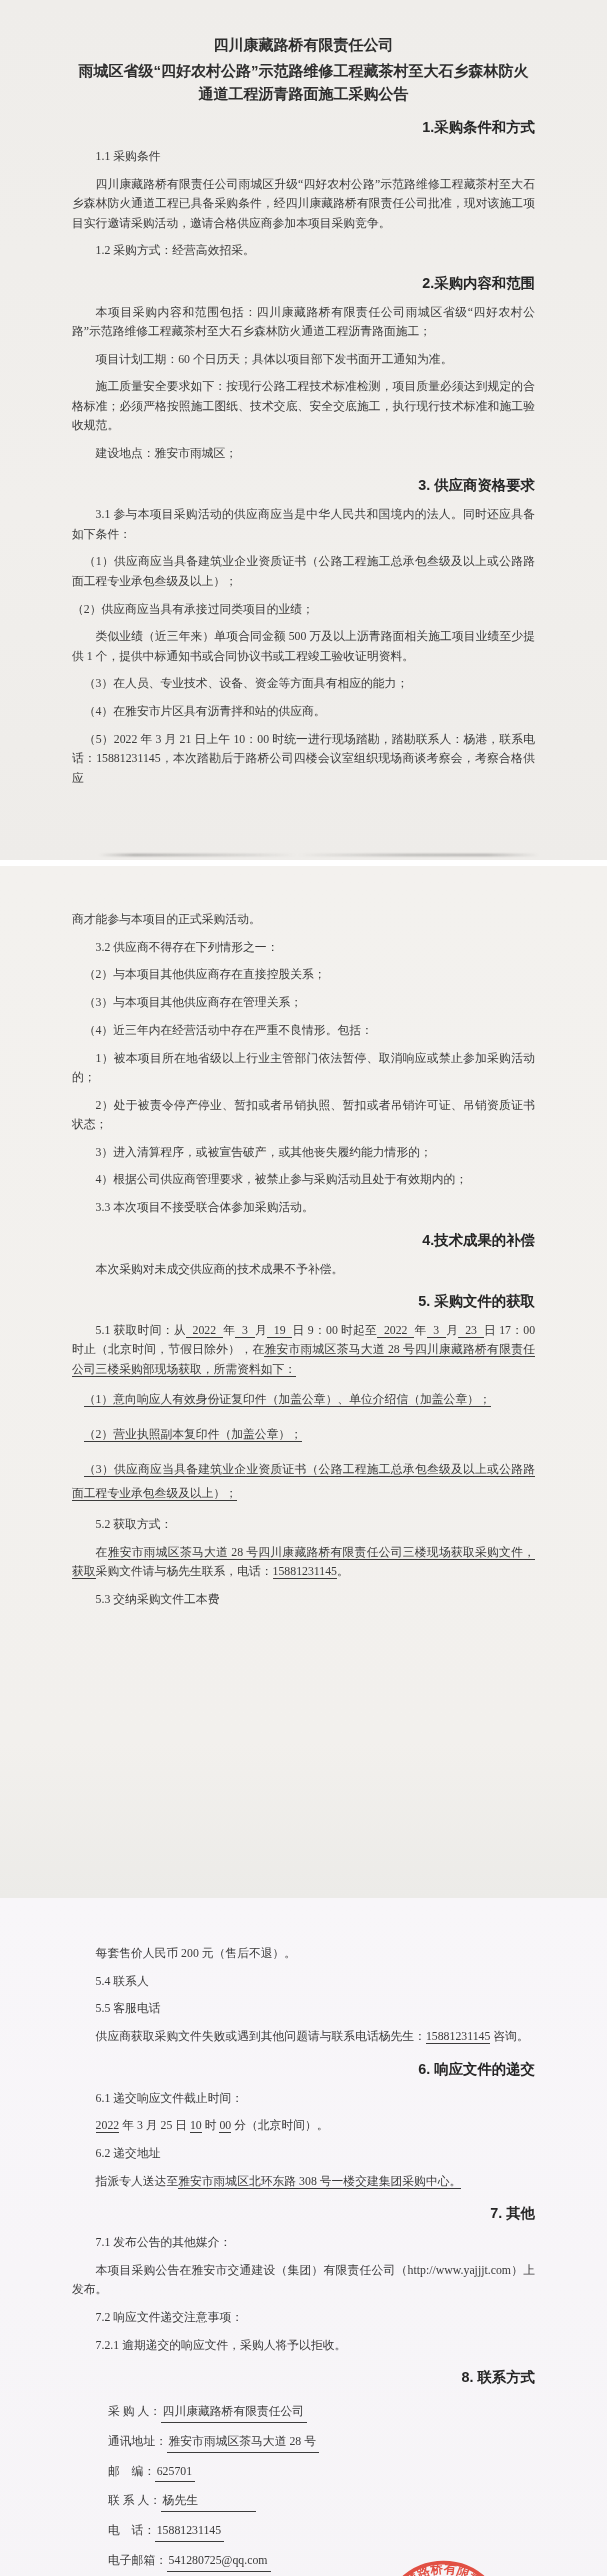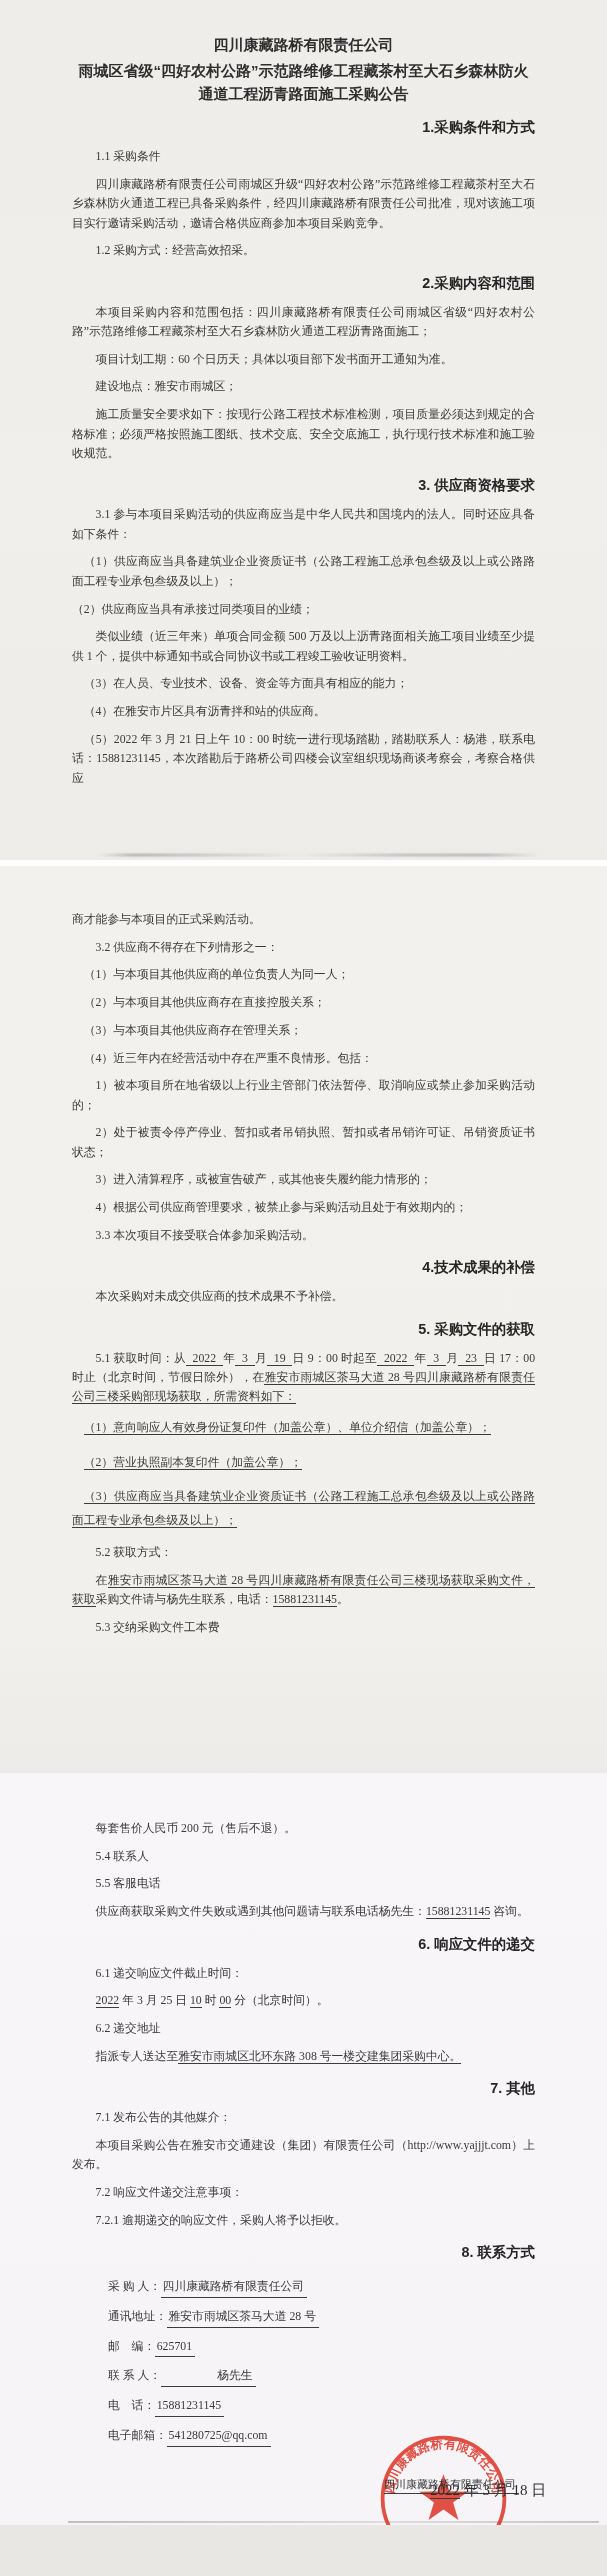--- a/index.html
+++ b/index.html
@@ -1,38 +1,38 @@
 <!DOCTYPE html>
 <html style="font-size:12px"><head>
 <meta charset="utf-8">
 <style>
   html,body{margin:0;padding:0;background:#e9e7e4;}
   body{width:607px;font-family:"Liberation Serif","DejaVu Serif",serif;}
   .page{position:relative;width:607px;overflow:hidden;color:#3a3a3a;}
   .pg1{height:860px;background:linear-gradient(180deg,#efedea 0%,#f1efec 60%,#eeece9 100%);}
   .white-gap{height:6px;background:#ffffff;}
-  .pg2{height:907px;background:linear-gradient(180deg,#f3f1ee 0%,#f2f0ed 85%,#ecebe8 100%);}
+  .pg2{height:1032px;background:linear-gradient(180deg,#f3f1ee 0%,#f2f0ed 85%,#ecebe8 100%);}
   .pg3{height:752px;background:linear-gradient(180deg,#f8f6f9 0%,#f6f4f7 100%);}
   .content{padding:0 72px;}
   .p{font-size:11.8px;line-height:19.4px;text-align:justify;margin:0 0 8.3px 0;}
   .ind{text-indent:2em;}
   .ind1{text-indent:1em;}
   .h{font-family:"Liberation Sans","DejaVu Sans",sans-serif;font-weight:bold;font-size:14.4px;color:#262626;margin:12px 0 10px 0;line-height:20px;text-align:right;}
   .title{font-family:"Liberation Sans","DejaVu Sans",sans-serif;font-weight:bold;color:#2e2e2e;text-align:center;}
   .title1{font-size:15px;line-height:23px;padding-top:33px;margin:0;}
   .title2{font-size:15px;line-height:23px;margin:3px 0 0 0;}
   .u{border-bottom:0.8px solid #3c3c3c;}
   .u.pad{padding:0 6.8px;}
   .sp{margin-bottom:10.6px !important;line-height:24px;}
   .smudge{position:absolute;left:99px;bottom:3.8px;width:440px;height:2.3px;
     background:linear-gradient(90deg,rgba(60,60,60,0) 0%,rgba(60,60,60,.45) 8%,rgba(60,60,60,.15) 35%,rgba(60,60,60,0) 45%,rgba(60,60,60,.35) 70%,rgba(60,60,60,.4) 88%,rgba(60,60,60,0) 100%);
     filter:blur(0.8px);}
   .bottom-line{position:absolute;left:68px;bottom:2.3px;width:531px;height:1.5px;
     background:linear-gradient(90deg,rgba(90,90,90,.35),rgba(90,90,90,.15) 60%,rgba(90,90,90,.3));filter:blur(0.4px);}
-  .contacts{margin-top:15px;text-align:right;}
+  .contacts{margin-top:15px;}
   .crow{display:flex;align-items:baseline;font-size:11.8px;line-height:19px;margin:0 0 9px 36px;}
   .clabel{white-space:pre;flex:none;}
   .cv{border-bottom:0.8px solid #3c3c3c;padding:0 3px 0.8px 1.5px;}
   .w120{min-width:90px;}
   .stamp-wrap{position:absolute;left:375px;top:657px;width:137px;height:137px;}
   .stamp-org{position:absolute;left:384px;top:704px;font-size:11px;color:#2f2f2f;
     border-bottom:0.8px solid #3c3c3c;padding:0 3px 0.8px 0;white-space:nowrap;}
   .stamp-date{position:absolute;left:430px;top:708px;font-size:15px;color:#2f2f2f;white-space:nowrap;}
 </style>
 </head>
@@ -44,42 +44,41 @@
     <p class="title title2">雨城区省级“四好农村公路”示范路维修工程藏茶村至大石乡森林防火通道工程沥青路面施工采购公告</p>
 
     <p class="h">1.采购条件和方式</p>
     <p class="p ind">1.1  采购条件</p>
     <p class="p ind">四川康藏路桥有限责任公司雨城区升级“四好农村公路”示范路维修工程藏茶村至大石乡森林防火通道工程已具备采购条件，经四川康藏路桥有限责任公司批准，现对该施工项目实行邀请采购活动，邀请合格供应商参加本项目采购竞争。</p>
     <p class="p ind">1.2 采购方式：经营高效招采。</p>
 
     <p class="h">2.采购内容和范围</p>
     <p class="p ind">本项目采购内容和范围包括：四川康藏路桥有限责任公司雨城区省级“四好农村公路”示范路维修工程藏茶村至大石乡森林防火通道工程沥青路面施工；</p>
     <p class="p ind">项目计划工期：60 个日历天；具体以项目部下发书面开工通知为准。</p>
+    <p class="p ind">施工质量安全要求如下：按现行公路工程技术标准检测，项目质量必须达到规定的合格标准；必须严格按照施工图纸、技术交底、安全交底施工，执行现行技术标准和施工验收规范。</p>
     <p class="p ind">建设地点：雅安市雨城区；</p>
-    <p class="p ind">施工质量安全要求如下：按现行公路工程技术标准检测，项目质量必须达到规定的合格标准；必须严格按照施工图纸、技术交底、安全交底施工，执行现行技术标准和施工验收规范。</p>
 
     <p class="h">3. 供应商资格要求</p>
     <p class="p ind">3.1 参与本项目采购活动的供应商应当是中华人民共和国境内的法人。同时还应具备如下条件：</p>
     <p class="p ind1">（1）供应商应当具备建筑业企业资质证书（公路工程施工总承包叁级及以上或公路路面工程专业承包叁级及以上）；</p>
     <p class="p">（2）供应商应当具有承接过同类项目的业绩；</p>
     <p class="p ind">类似业绩（近三年来）单项合同金额 500 万及以上沥青路面相关施工项目业绩至少提供 1 个，提供中标通知书或合同协议书或工程竣工验收证明资料。</p>
     <p class="p ind1">（3）在人员、专业技术、设备、资金等方面具有相应的能力；</p>
     <p class="p ind1">（4）在雅安市片区具有沥青拌和站的供应商。</p>
     <p class="p ind1">（5）2022 年 3 月 21 日上午 10：00 时统一进行现场踏勘，踏勘联系人：杨港，联系电话：15881231145，本次踏勘后于路桥公司四楼会议室组织现场商谈考察会，考察合格供应</p>
   </div>
   <div class="smudge"></div>
 </div>
 
 <div class="white-gap"></div>
 
 <div class="page pg2">
   <div class="content" style="padding-top:44px;">
     <p class="p">商才能参与本项目的正式采购活动。</p>
     <p class="p ind">3.2 供应商不得存在下列情形之一：</p>
-    <p class="p ind1">（1）与本项目其他供应商的单位负责人为同一人；</p>
     <p class="p ind1">（2）与本项目其他供应商存在直接控股关系；</p>
     <p class="p ind1">（3）与本项目其他供应商存在管理关系；</p>
     <p class="p ind1">（4）近三年内在经营活动中存在严重不良情形。包括：</p>
     <p class="p ind">1）被本项目所在地省级以上行业主管部门依法暂停、取消响应或禁止参加采购活动的；</p>
     <p class="p ind">2）处于被责令停产停业、暂扣或者吊销执照、暂扣或者吊销许可证、吊销资质证书状态；</p>
     <p class="p ind">3）进入清算程序，或被宣告破产，或其他丧失履约能力情形的；</p>
     <p class="p ind">4）根据公司供应商管理要求，被禁止参与采购活动且处于有效期内的；</p>
     <p class="p ind">3.3 本次项目不接受联合体参加采购活动。</p>
 
     <p class="h">4.技术成果的补偿</p>

